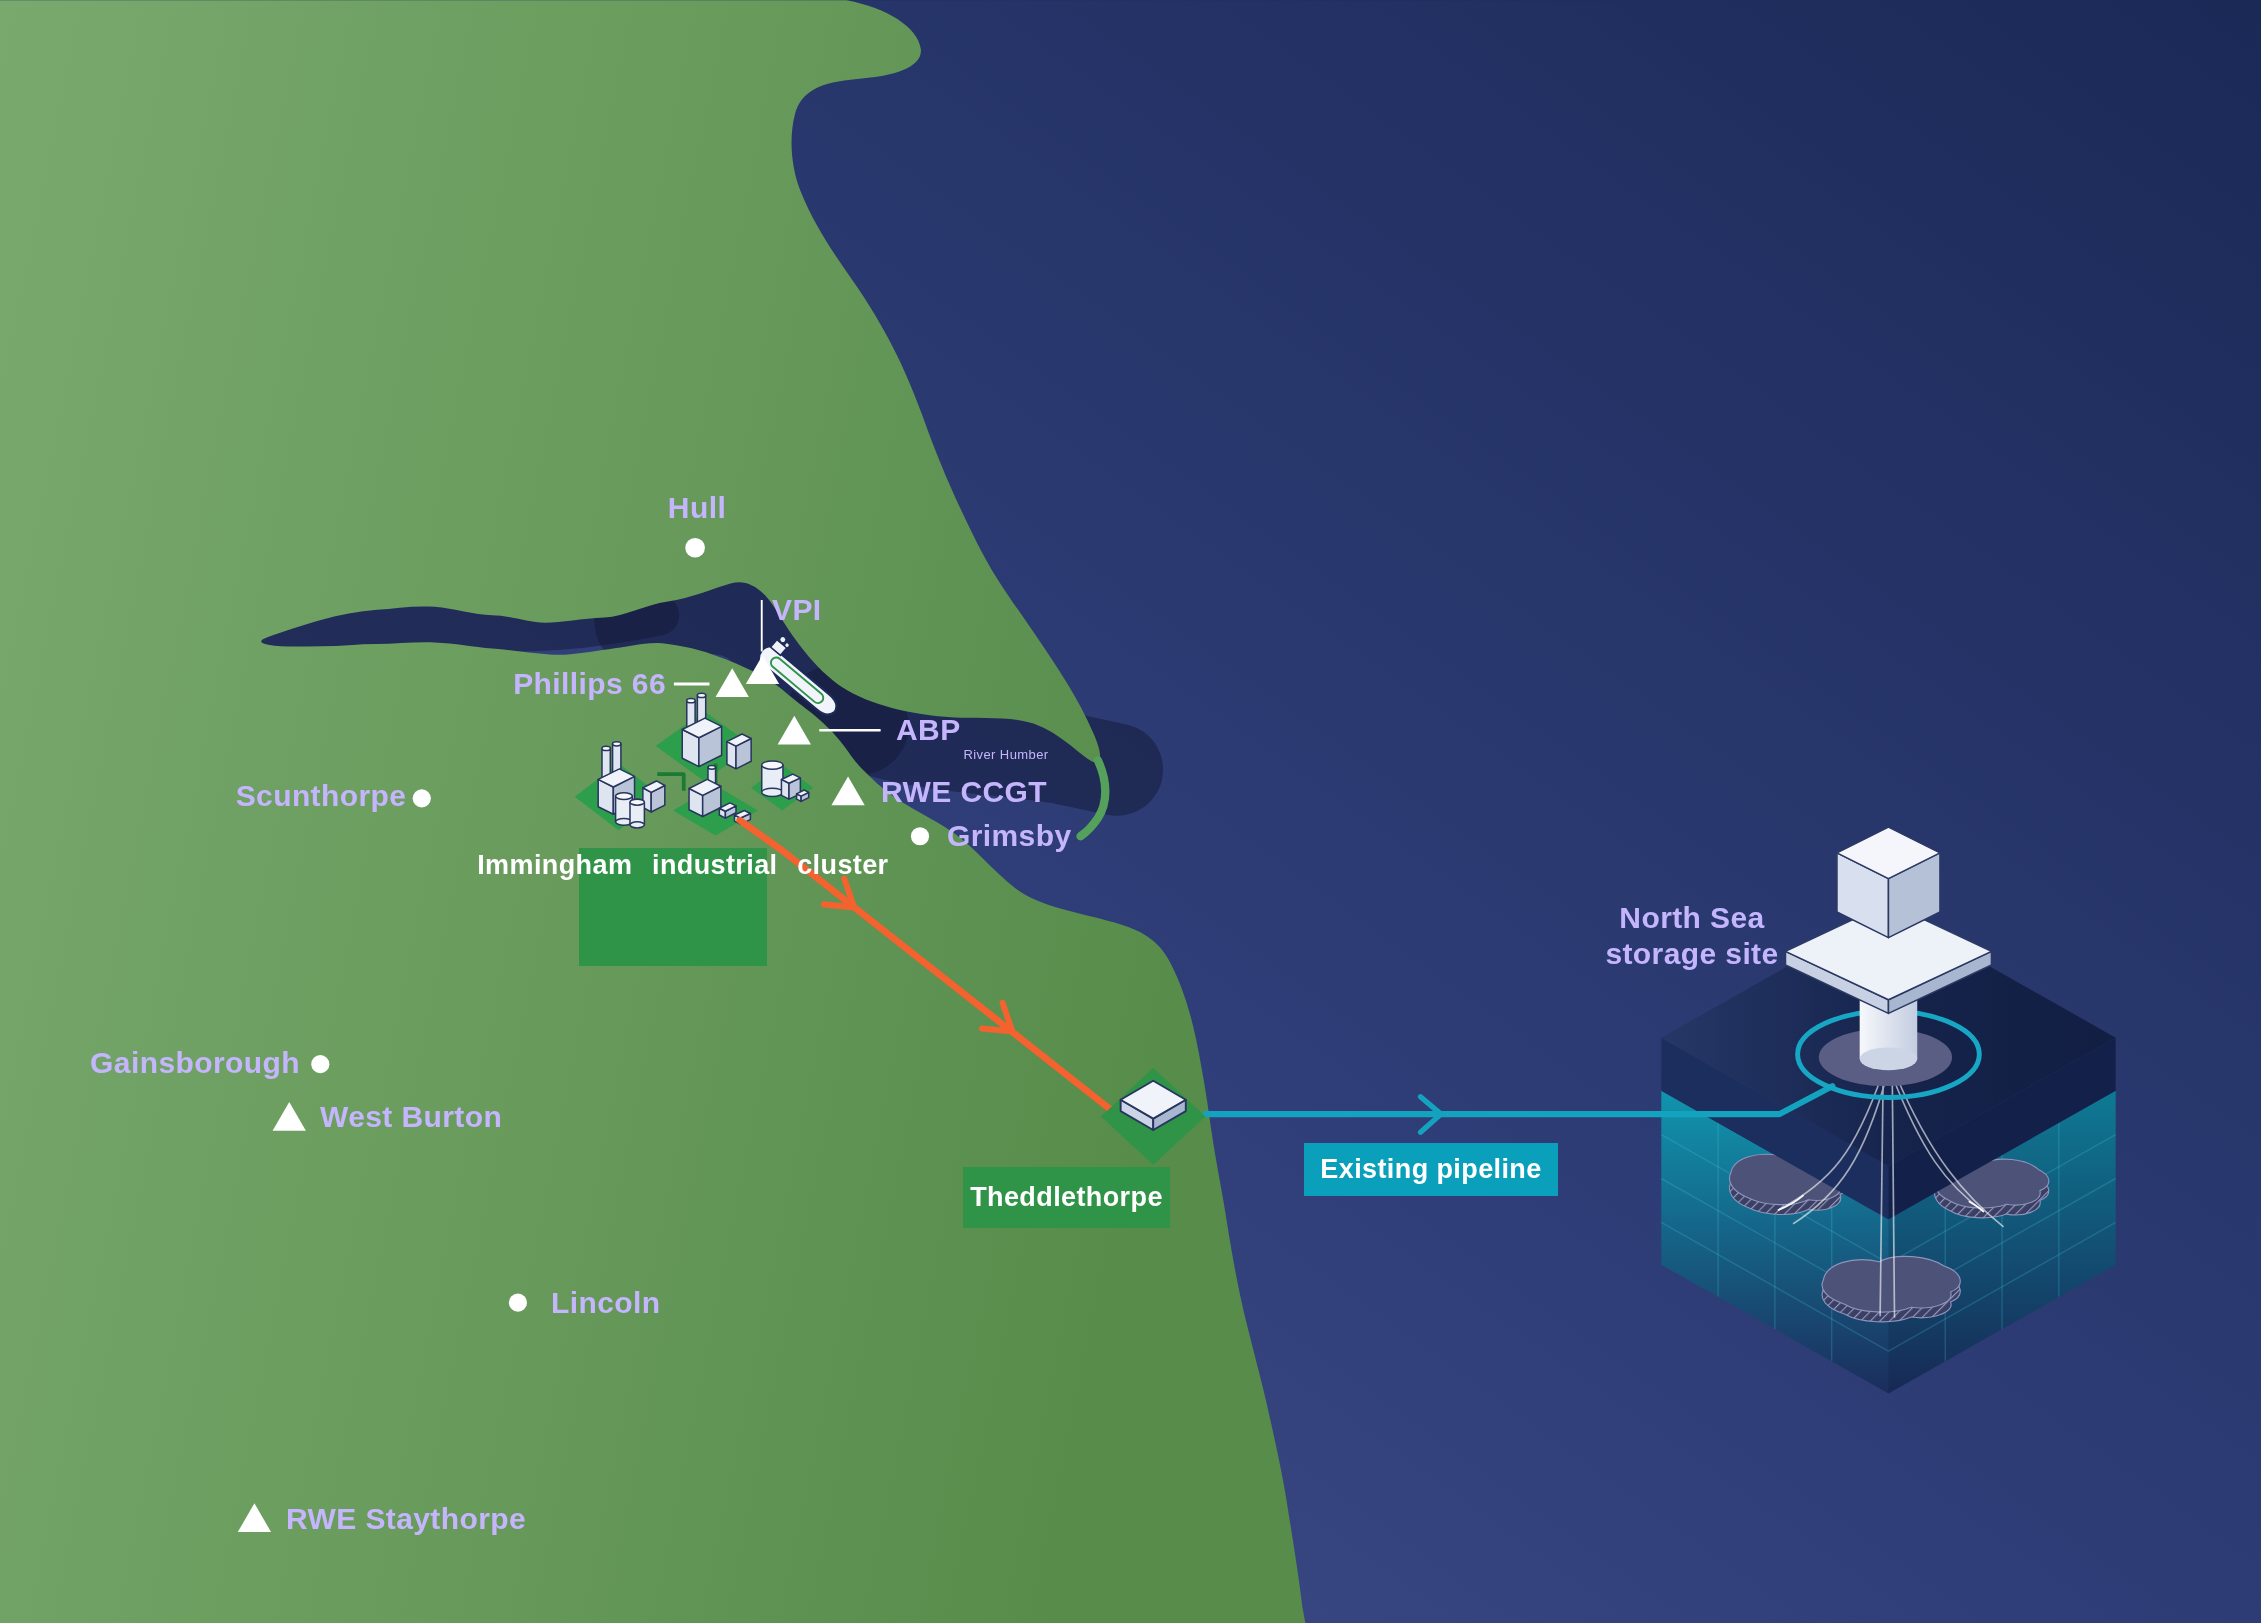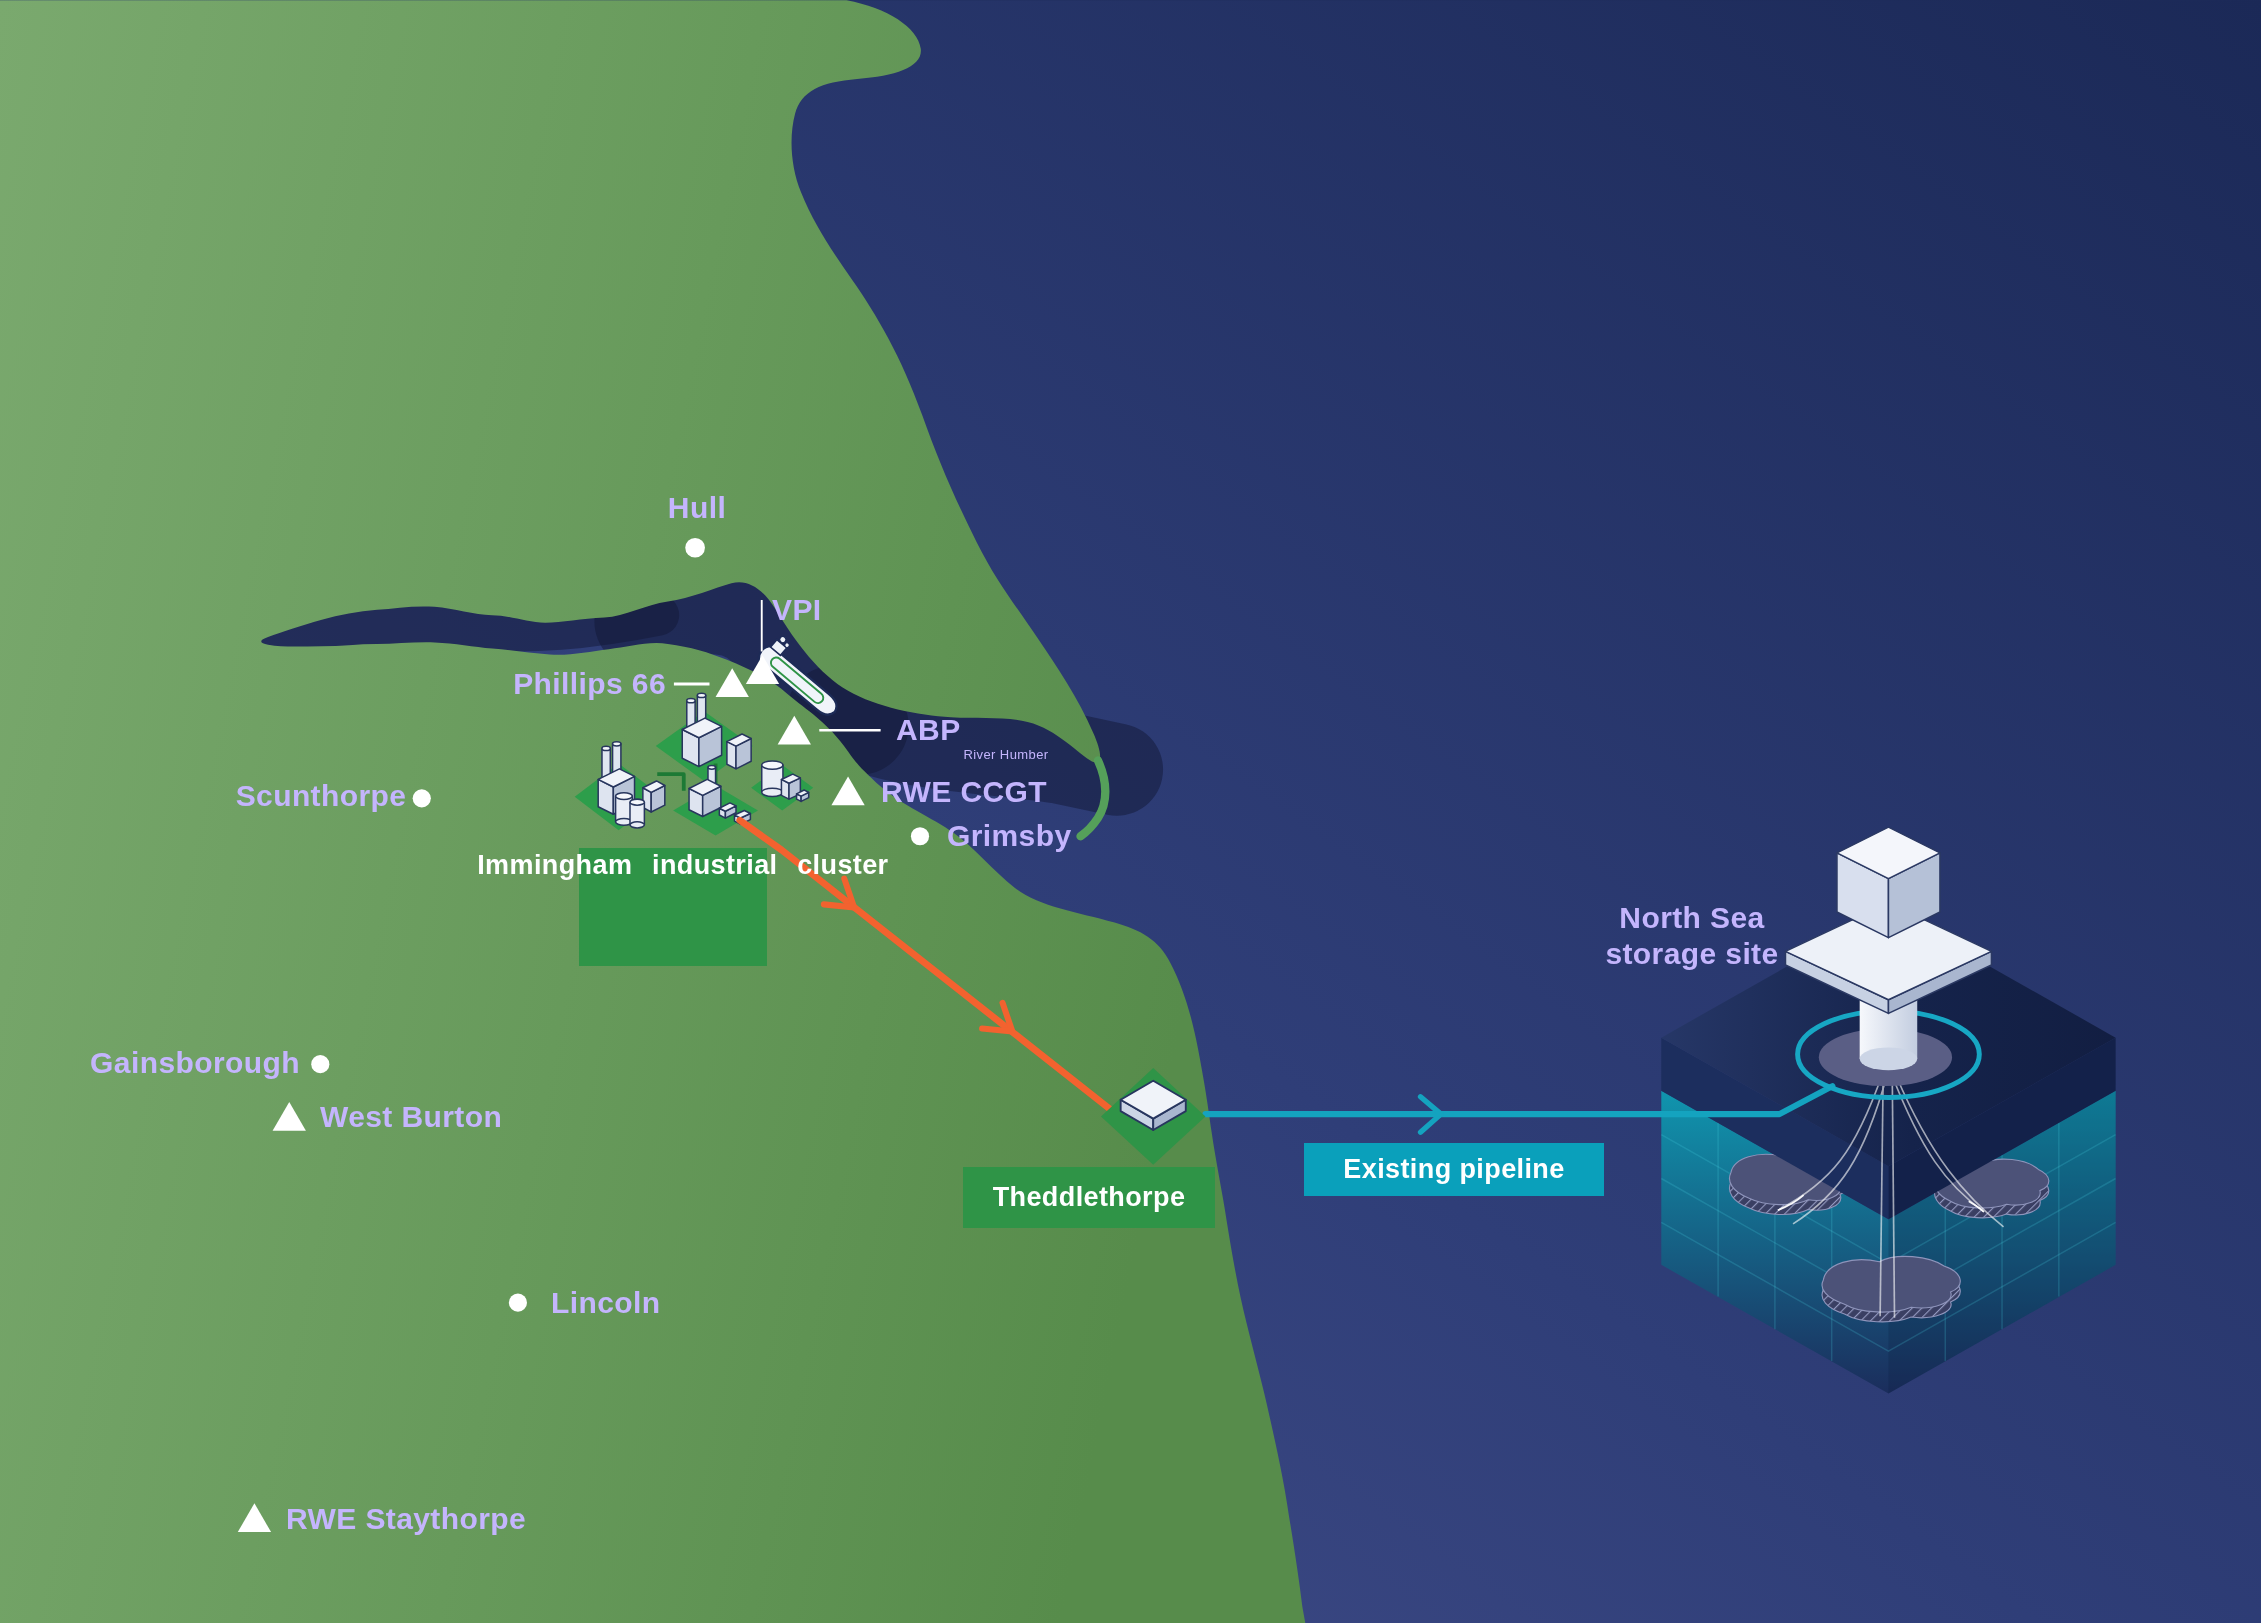--- a/index.html
+++ b/index.html
@@ -286,22 +286,22 @@
   <div>storage site</div>
 </div>
 
 <div class="box green" style="left:579px;top:848px;width:188px;height:118px">
   <div class="pad">Immingham</div>
   <div class="pad">industrial</div>
   <div class="pad">cluster</div>
 </div>
 
 
-<div class="box green center" style="left:963px;top:1167px;width:252px;height:61px">
+<div class="box green center" style="left:963px;top:1167px;width:207px;height:61px">
   <div>Theddlethorpe</div>
 </div>
 
-<div class="box teal center" style="left:1304px;top:1143px;width:300px;height:53px">
+<div class="box teal center" style="left:1304px;top:1143px;width:254px;height:53px">
   <div>Existing pipeline</div>
 </div>
 
 </div>
 
 
 </body></html>

